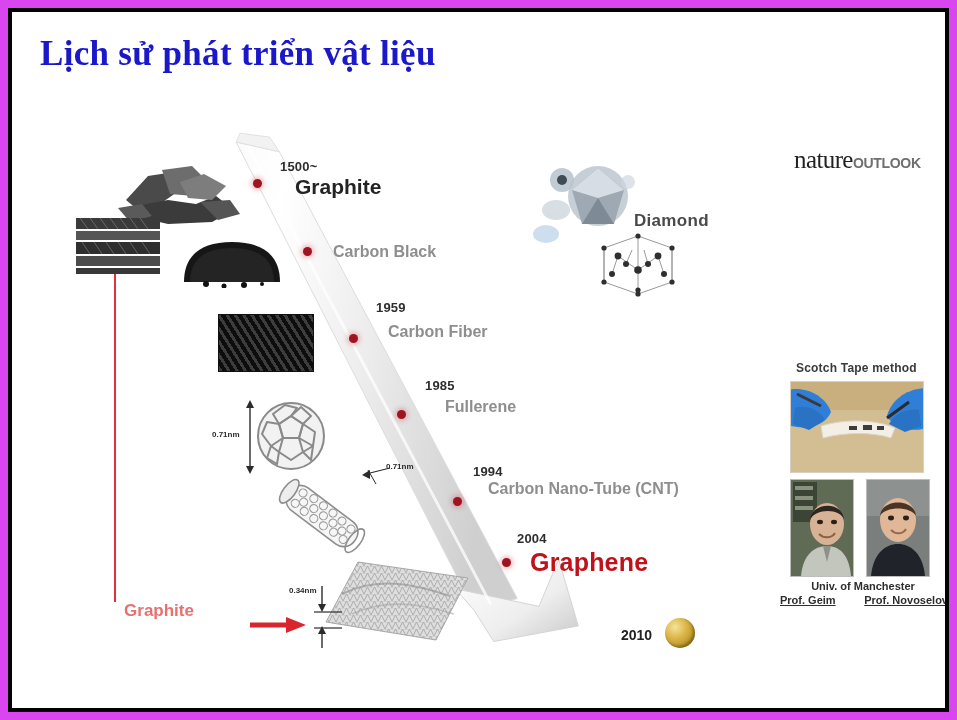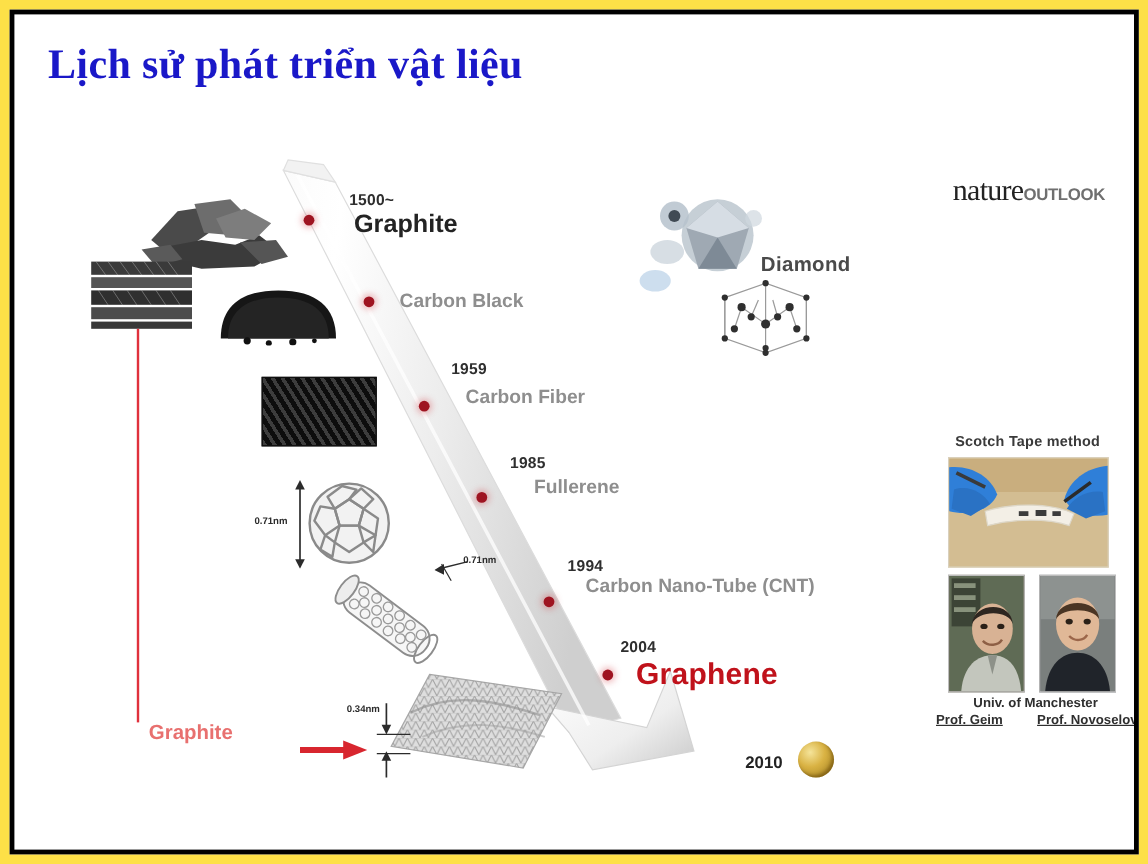--- a/index.html
+++ b/index.html
@@ -1,18 +1,18 @@
 <!DOCTYPE html>
 <html><head>
 <meta charset="utf-8">
 <style>
   html,body{margin:0;padding:0;background:#ffffff;}
   body{width:957px;height:720px;overflow:hidden;font-family:"Liberation Sans",sans-serif;}
 
-  #slide{position:relative;width:957px;height:720px;background:#fde047;box-sizing:border-box;padding:8px;}
+  #slide{position:relative;width:957px;height:720px;background:#d946ef;box-sizing:border-box;padding:8px;}
   #frame{position:relative;width:100%;height:100%;box-sizing:border-box;border:4px solid #000000;background:#ffffff;overflow:hidden;}
 
   
   #title{
     position:absolute;left:28px;top:22px;
     font-family:"Liberation Serif","DejaVu Serif",serif;
     font-weight:bold;font-size:35px;color:#1a18c8;letter-spacing:.3px;
     white-space:nowrap;
   }
 
@@ -134,21 +134,21 @@
       <line x1="240" y1="137" x2="487" y2="606" stroke="#ffffff" stroke-width="3" opacity=".75"></line>
     </svg>
 
     <span class="tl-dot" style="left:241px;top:167px;"></span>
     <span class="tl-dot" style="left:291px;top:235px;"></span>
     <span class="tl-dot" style="left:337px;top:322px;"></span>
     <span class="tl-dot" style="left:385px;top:398px;"></span>
     <span class="tl-dot" style="left:441px;top:485px;"></span>
     <span class="tl-dot" style="left:490px;top:546px;"></span>
 
-    <div class="tl-year" style="left:279px;top:147px;">1500~</div>
+    <div class="tl-year" style="left:268px;top:147px;">1500~</div>
     <div class="tl-name dark" style="left:283px;top:163px;">Graphite</div>
 
     <div class="tl-name" style="left:321px;top:231px;">Carbon Black</div>
 
     <div class="tl-year" style="left:364px;top:288px;">1959</div>
     <div class="tl-name" style="left:376px;top:311px;">Carbon Fiber</div>
 
     <div class="tl-year" style="left:413px;top:366px;">1985</div>
     <div class="tl-name" style="left:433px;top:386px;">Fullerene</div>
 

